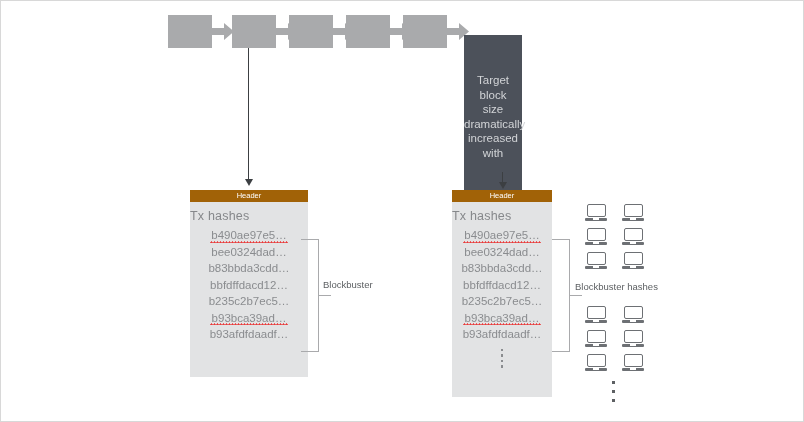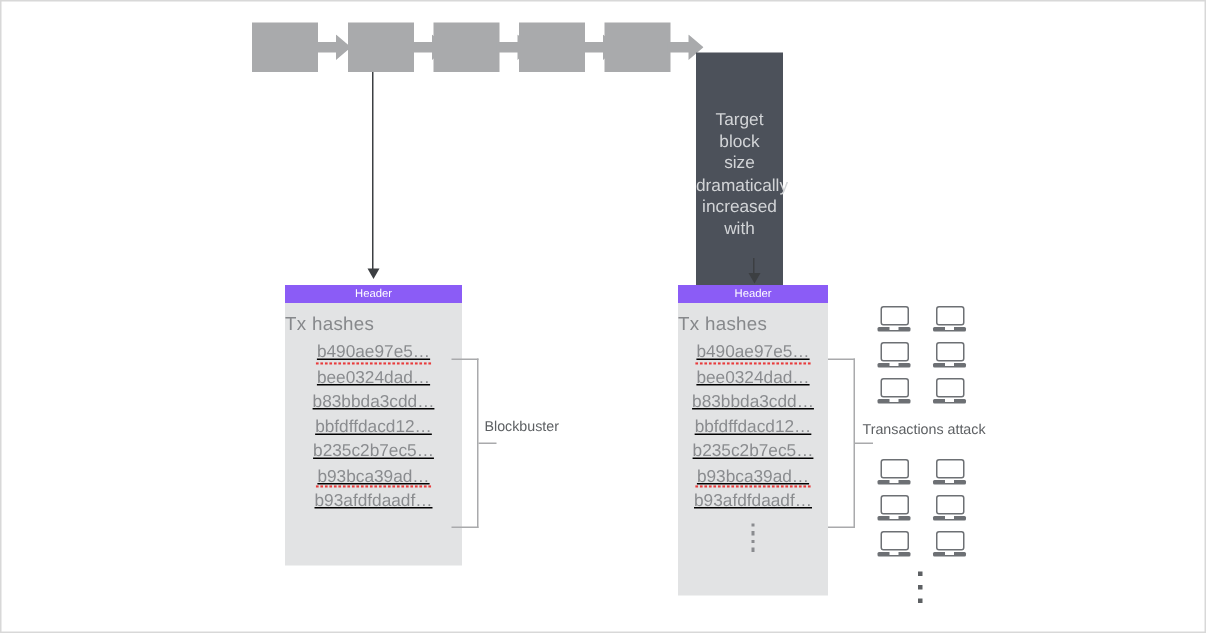--- a/index.html
+++ b/index.html
@@ -40,39 +40,38 @@
   .target-block .tb-text {
     padding-top: 38px;
     width: 100%;
   }
 
   
   .detail-block {
     background: #e2e3e4;
   }
   .block-header {
-    background: #8b5cf6;
+    background: #a16207;
     color: #ffffff;
     font-size: 7.5px;
     text-align: center;
     line-height: 12px;
     height: 12px;
   }
   .tx-title {
     color: #86888b;
     font-size: 12.5px;
     text-align: left;
     margin-top: 7px;
     letter-spacing: .2px;
   }
   .hash-list {
     margin-top: 4px;
     padding: 0 0 0 0;
     list-style: none;
-    text-decoration: underline;
   }
   .hash-item {
     color: #8a8c8f;
     font-size: 11.5px;
     line-height: 16.5px;
     text-align: center;
     white-space: nowrap;
     position: relative;
   }
   .hash-item.flagged::after {
@@ -246,21 +245,21 @@
     <div class="vdots">
       <span></span>
         <span></span>
         <span></span>
         <span></span>
     </div>
   </div>
 
   <div class="abs bracket" style="left:551px; top:238px; width:18px; height:113px;"></div>
   <div class="abs bracket-stem" style="left:569px; top:294px; width:12px;"></div>
-  <div class="abs bracket-label" style="left:574px; top:280px;">Transactions attack</div>
+  <div class="abs bracket-label" style="left:574px; top:280px;">Blockbuster hashes</div>
 
   <div class="laptop" style="left:584px; top:203px; width:22px; height:17px;">
     <div class="screen"></div>
     <div class="base"></div>
     <div class="notch"></div>
   </div>
   <div class="laptop" style="left:621px; top:203px; width:22px; height:17px;">
     <div class="screen"></div>
     <div class="base"></div>
     <div class="notch"></div>

